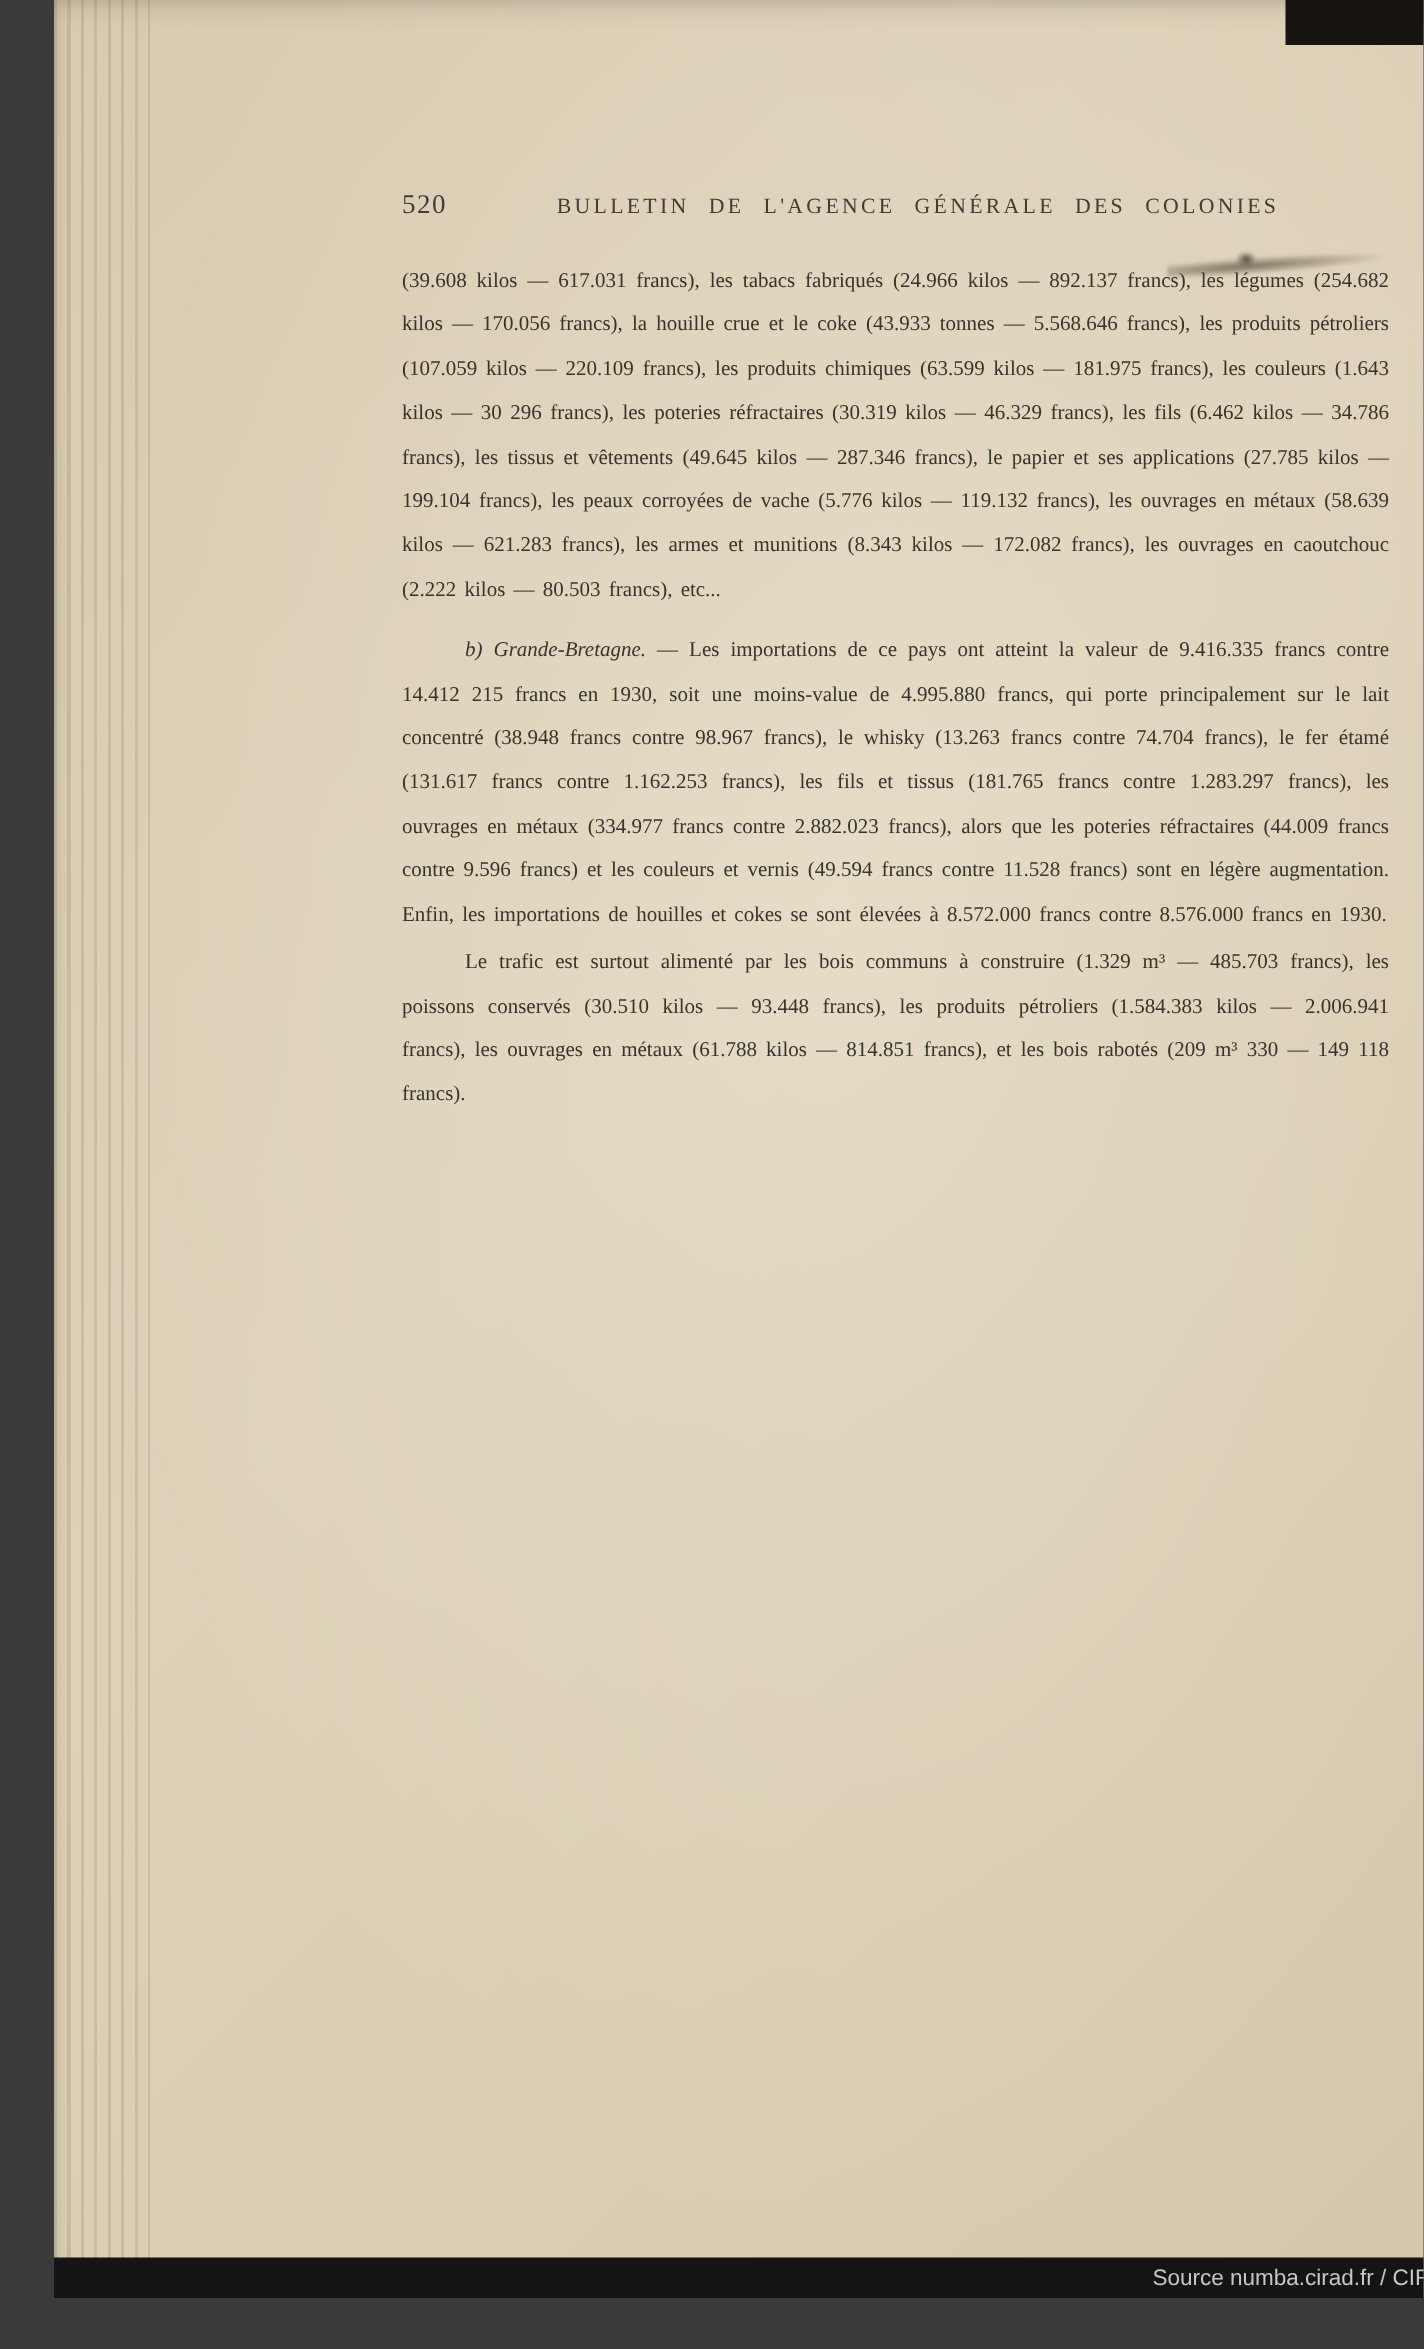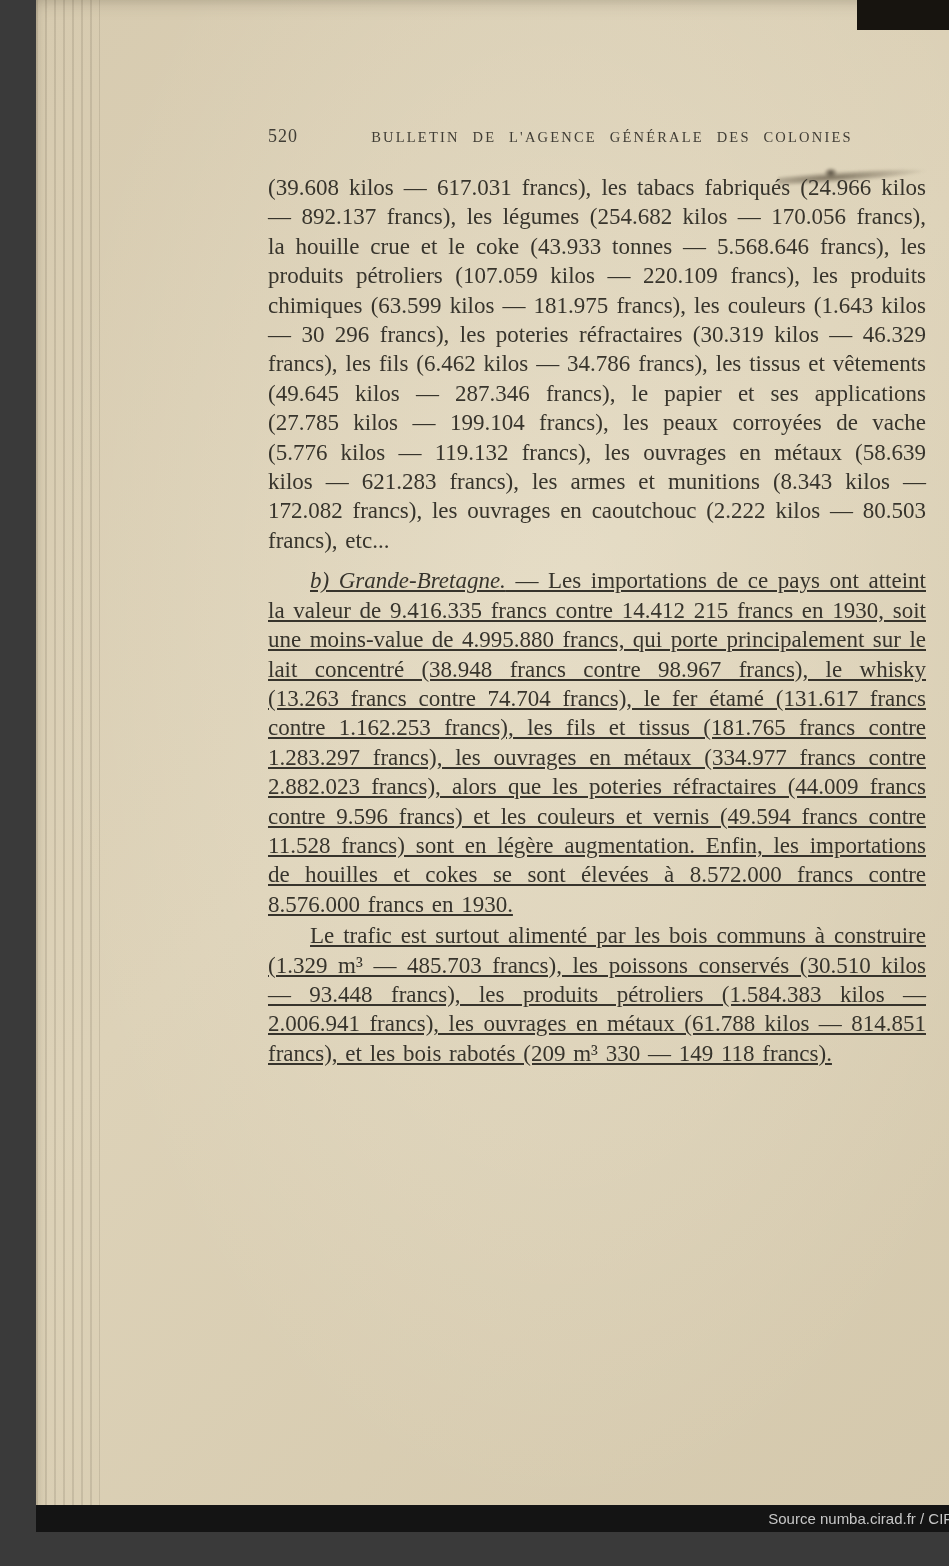--- a/index.html
+++ b/index.html
@@ -64,27 +64,27 @@
     display: flex; align-items: baseline;
     margin-bottom: 26px;
     color: #403d35;
   }
   .pagenum { font-size: 18px; letter-spacing: 1px; }
   .head-title {
     flex: 1; text-align: center;
     font-size: 14.5px; letter-spacing: 2.2px; word-spacing: 7px;
   }
   p.body-par {
-    font-size: 23px;
+    font-size: 14px;
     line-height: 29.4px;
     text-align: justify;
     word-spacing: 2px;
     color: #37342c;
   }
-  p.body-par + p.body-par { margin-top: 11px; text-decoration: underline; }
+  p.body-par + p.body-par { margin-top: 11px; }
   p.tight { margin-top: 2px !important; }
   .indent { text-indent: 42px; }
   .it { font-style: italic; }
   .watermark-bar {
     position: absolute; left: 0; right: 0; bottom: 0; height: 27px;
     background: #141414;
     display: flex; align-items: center; justify-content: flex-end;
     padding-right: 10px;
     font-family: "Liberation Sans", sans-serif;
     font-size: 15px;

